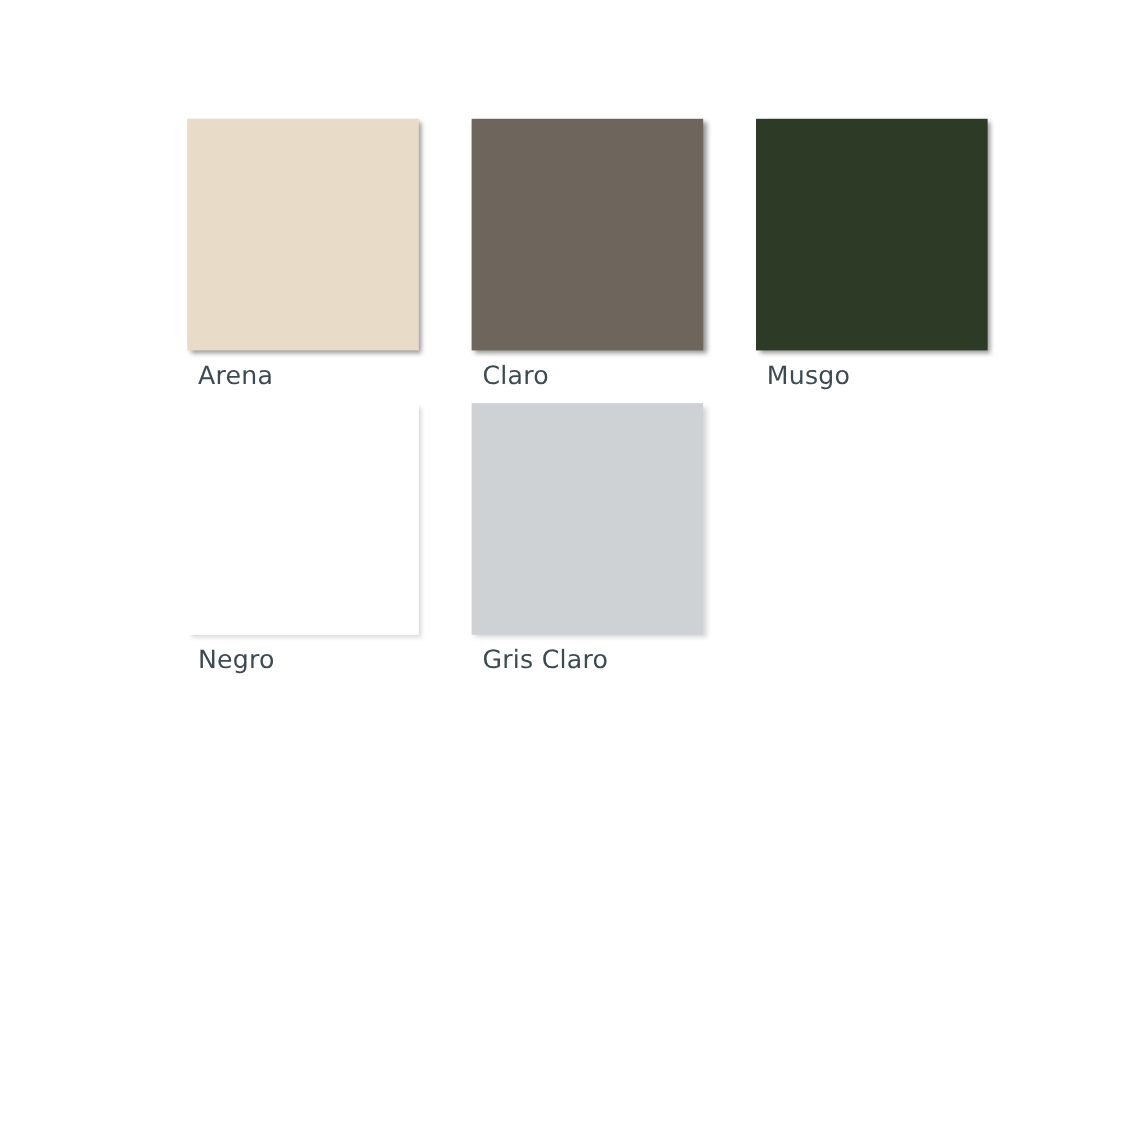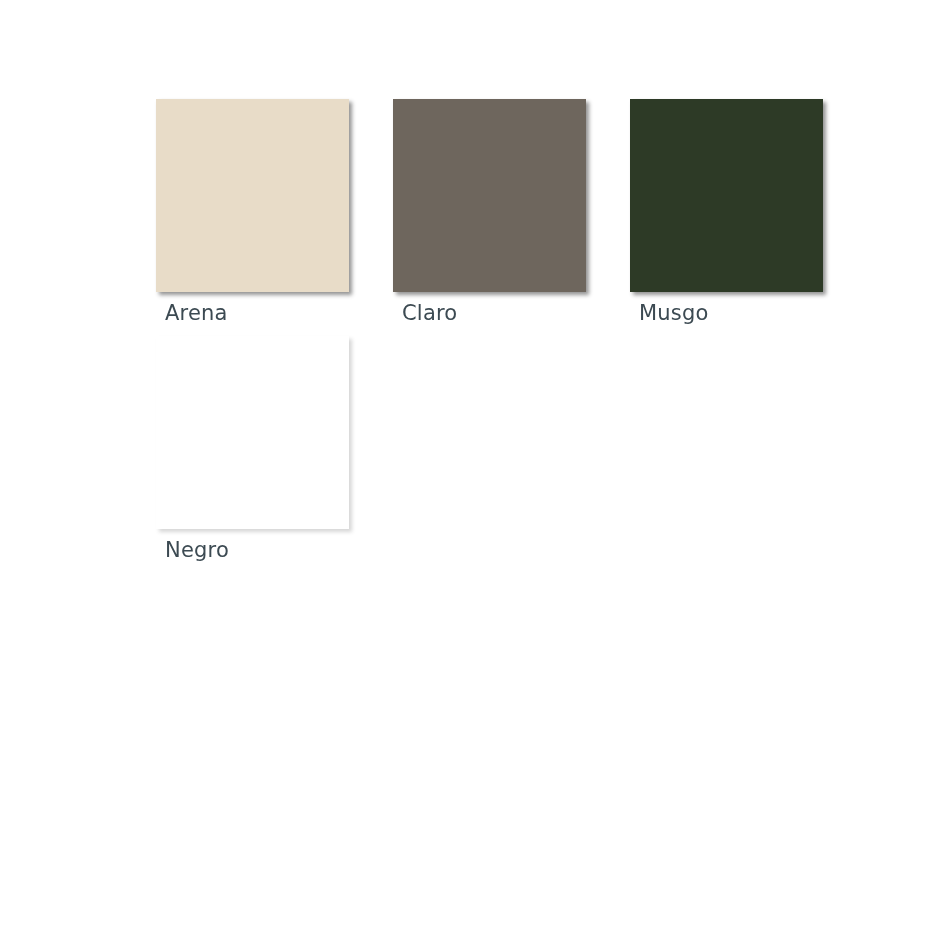--- a/index.html
+++ b/index.html
@@ -78,14 +78,18 @@
         <div class="swatch-label">Claro</div>
       </div>
       <div class="swatch-cell">
         <div class="swatch-chip" style="background: rgb(45, 58, 38);"></div>
         <div class="swatch-label">Musgo</div>
       </div>
       <div class="swatch-cell">
         <div class="swatch-chip is-light-chip" style="background: rgb(255, 255, 255);"></div>
         <div class="swatch-label">Negro</div>
       </div>
+      <div class="swatch-cell">
+        <div class="swatch-chip is-light-chip" style="background: rgb(206, 210, 213);"></div>
+        <div class="swatch-label">Gris Claro</div>
+      </div>
     </div>
 </div>
 
 </body></html>

